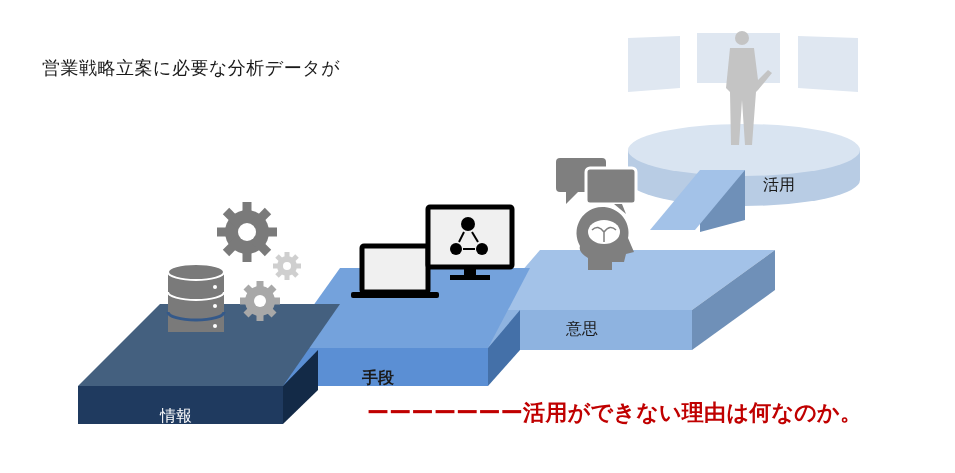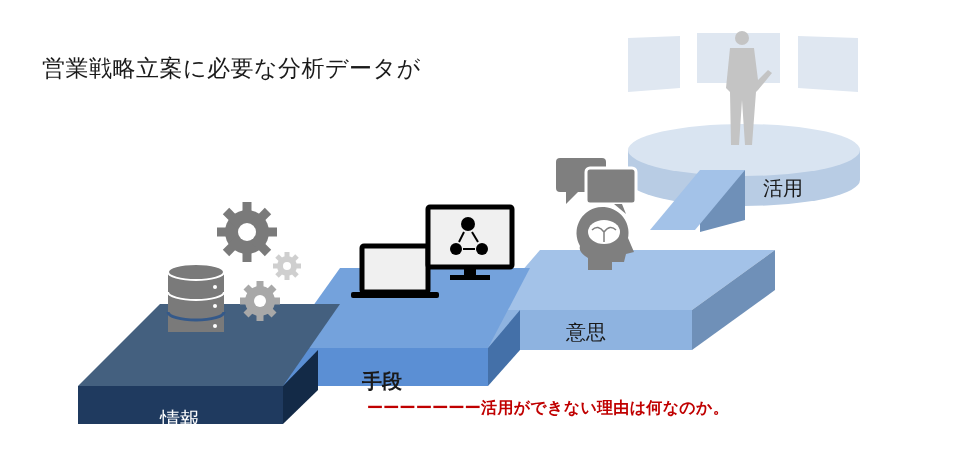--- a/index.html
+++ b/index.html
@@ -1,21 +1,21 @@
 <!DOCTYPE html>
 <html><head>
 <meta charset="utf-8">
 <style>
   html,body{margin:0;padding:0;background:#ffffff;}
   body{width:955px;height:473px;position:relative;overflow:hidden;font-family:"DejaVu Sans","Liberation Sans",sans-serif;}
-  .headline{position:absolute;left:42px;top:53px;font-size:23px;line-height:30px;color:#1a1a1a;letter-spacing:0.5px;}
+  .headline{position:absolute;left:42px;top:53px;font-size:18px;line-height:30px;color:#1a1a1a;letter-spacing:0.5px;}
   .headline .em{color:#c00000;font-weight:bold;}
-  .bottom-line{position:absolute;left:367px;top:398px;font-size:16px;font-weight:bold;color:#c00000;white-space:nowrap;letter-spacing:0.3px;}
+  .bottom-line{position:absolute;left:367px;top:398px;font-size:22px;font-weight:bold;color:#c00000;white-space:nowrap;letter-spacing:0.3px;}
   svg.stage{position:absolute;left:0;top:0;}
-  .lbl{position:absolute;font-size:20px;color:#1a1a1a;}
+  .lbl{position:absolute;font-size:16px;color:#1a1a1a;}
   .lbl.white{color:#ffffff;margin-top:14px;}
 </style>
 </head>
 <body>
 
 <div class="headline">
   <div>営業戦略立案に必要な分析データが</div>
 </div>
 
 <svg class="stage" width="955" height="473" viewBox="0 0 955 473">

